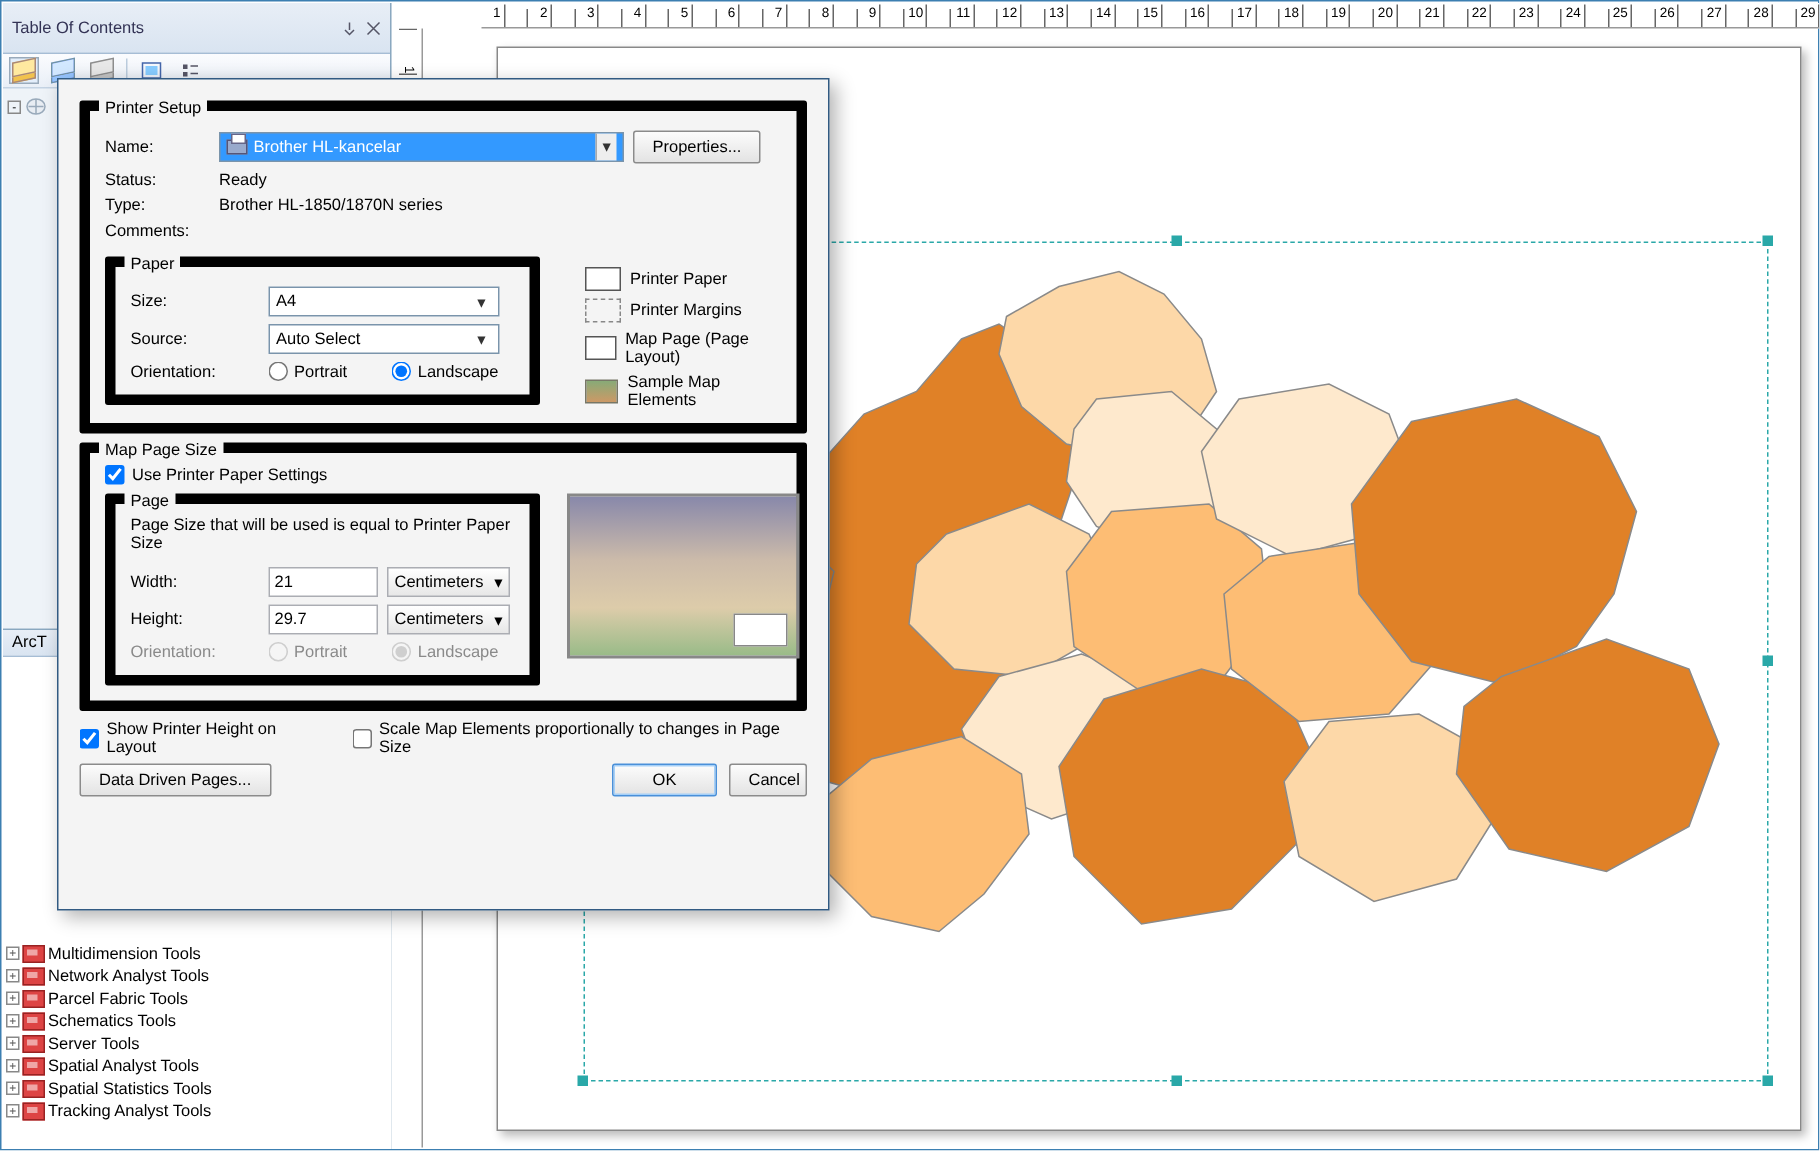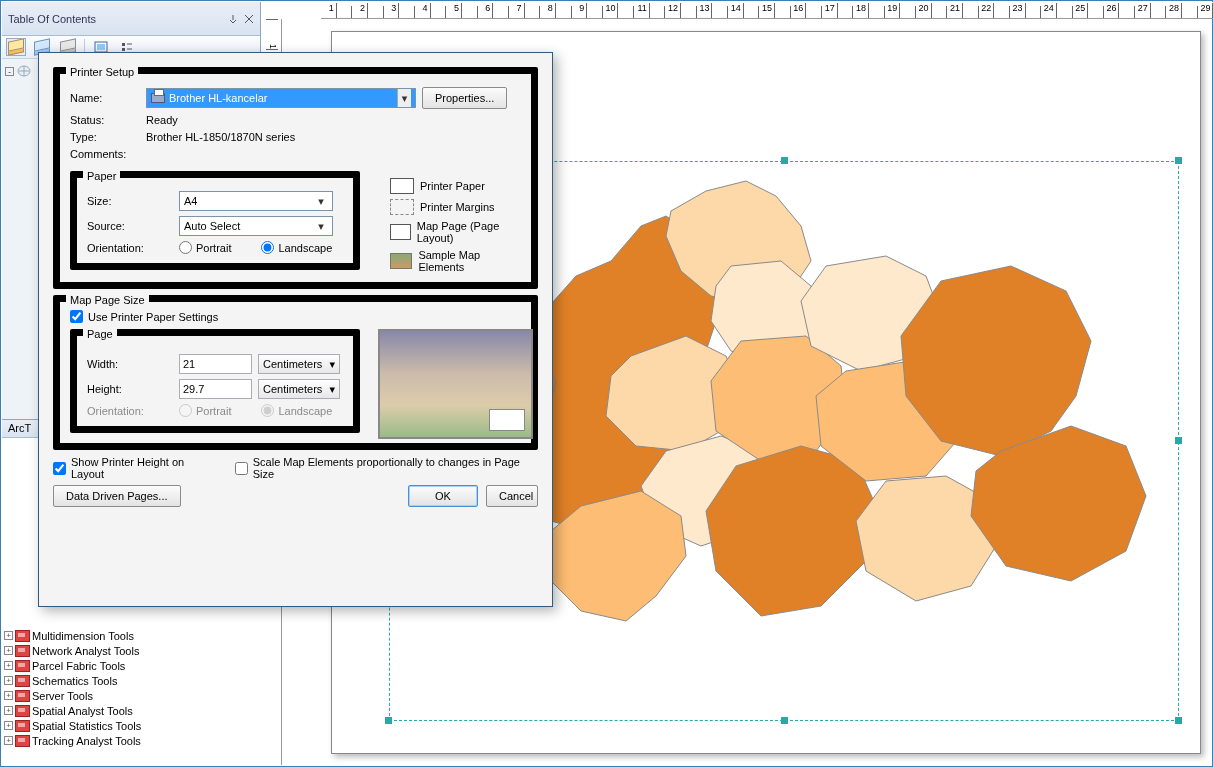--- a/index.html
+++ b/index.html
@@ -362,20 +362,21 @@
       <div class="grp">
         <span class="lgd">Map Page Size</span>
         <div class="chk">
             <input type="checkbox" checked="" style="">
             <span>Use Printer Paper Settings</span>
           </div>
 
         <div style="display:flex; gap:18px; align-items:flex-start;">
           <div class="grp" style="flex:0 0 290px">
             <span class="lgd">Page</span>
+            <div>Page Size that will be used is equal to Printer Paper Size</div>
             <div class="fld" style="margin-top:10px">
               <label style="width:86px">Width:</label>
               <input class="tiny-input" value="21" style="">
               <div class="unit-combo">
                   <span>Centimeters</span>
                   <span style="margin-left:auto">▾</span>
                 </div>
             </div>
             <div class="fld">
               <label style="width:86px">Height:</label>

